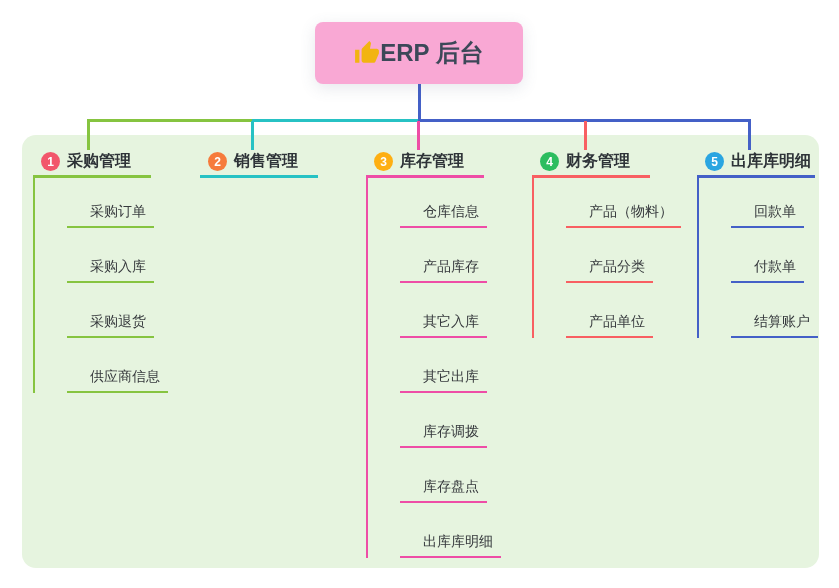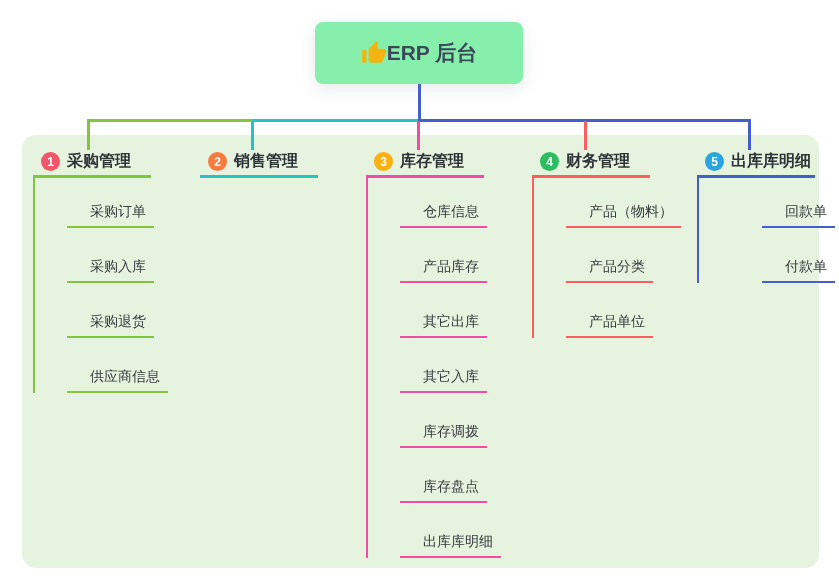--- a/index.html
+++ b/index.html
@@ -16,25 +16,25 @@
   .panel {
     position:absolute;
     left:22px; top:135px;
     width:797px; height:433px;
     border-radius:14px;
   }
   .root-node {
     position:absolute;
     left:315px; top:22px;
     width:208px; height:62px;
-    background:#86efac;
+    background:#f9a8d4;
     border-radius:8px;
     box-shadow:0 4px 16px rgba(80,90,120,0.14);
     display:flex; align-items:center; justify-content:center;
-    font-size:21px; font-weight:600; color:#3c4858;
+    font-size:24px; font-weight:600; color:#3c4858;
     z-index:3;
   }
   .thumb-icon { width:26px; height:26px; display:inline-flex; }
   .line { position:absolute; z-index:1; }
   .branch {
     position:absolute; top:148px; z-index:2;
   }
   .branch-header {
     width:118px; height:30px;
     border-bottom:3px solid #999;
@@ -113,22 +113,22 @@
   </div>
 
   <div class="branch" style="left:366px;">
     <div class="branch-header" style="border-bottom-color: rgb(238, 77, 166);">
       <span class="badge" style="background: rgb(254, 175, 18);">3</span>
       <span>库存管理</span>
     </div>
     <div class="children" style="border-left-color: rgb(238, 77, 166);">
       <div class="child" style="border-bottom-color: rgb(238, 77, 166); text-align: right;">仓库信息</div>
       <div class="child" style="border-bottom-color: rgb(238, 77, 166);">产品库存</div>
+      <div class="child" style="border-bottom-color: rgb(238, 77, 166);">其它入库</div>
       <div class="child" style="border-bottom-color: rgb(238, 77, 166);">其它出库</div>
-      <div class="child" style="border-bottom-color: rgb(238, 77, 166);">其它入库</div>
       <div class="child" style="border-bottom-color: rgb(238, 77, 166);">库存调拨</div>
       <div class="child" style="border-bottom-color: rgb(238, 77, 166);">库存盘点</div>
       <div class="child" style="border-bottom-color: rgb(238, 77, 166);">出库库明细</div>
     </div>
   </div>
 
   <div class="branch" style="left:532px;">
     <div class="branch-header" style="border-bottom-color: rgb(248, 95, 98);">
       <span class="badge" style="background: rgb(44, 189, 95);">4</span>
       <span>财务管理</span>
@@ -138,19 +138,20 @@
       <div class="child" style="border-bottom-color: rgb(248, 95, 98);">产品分类</div>
       <div class="child" style="border-bottom-color: rgb(248, 95, 98); text-align: center;">产品单位</div>
     </div>
   </div>
 
   <div class="branch" style="left:697px;">
     <div class="branch-header" style="border-bottom-color: rgb(68, 96, 199);">
       <span class="badge" style="background: rgb(42, 165, 225);">5</span>
       <span>出库库明细</span>
     </div>
-    <div class="children" style="border-left-color: rgb(68, 96, 199); padding-left: 31px;">
+    <div class="children" style="border-left-color: rgb(68, 96, 199);">
       <div class="child" style="border-bottom-color: rgb(68, 96, 199);">回款单</div>
       <div class="child" style="border-bottom-color: rgb(68, 96, 199);">付款单</div>
+      <div class="child" style="border-bottom-color: rgb(68, 96, 199);">结算账户</div>
     </div>
   </div>
 
 </div>
 
 </body></html>

